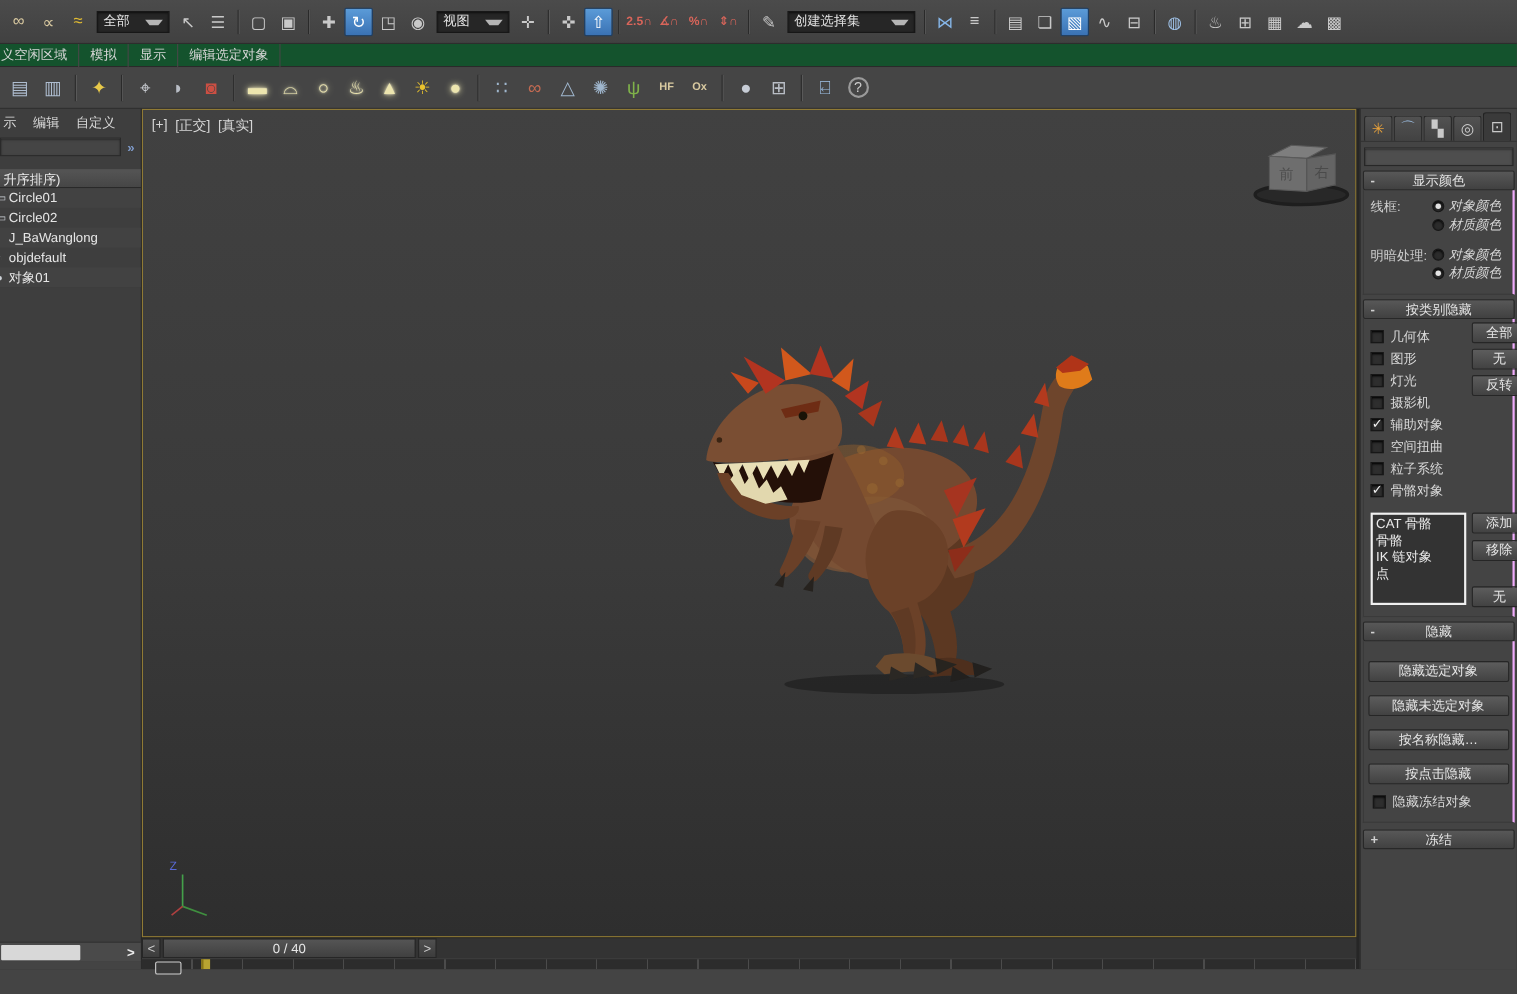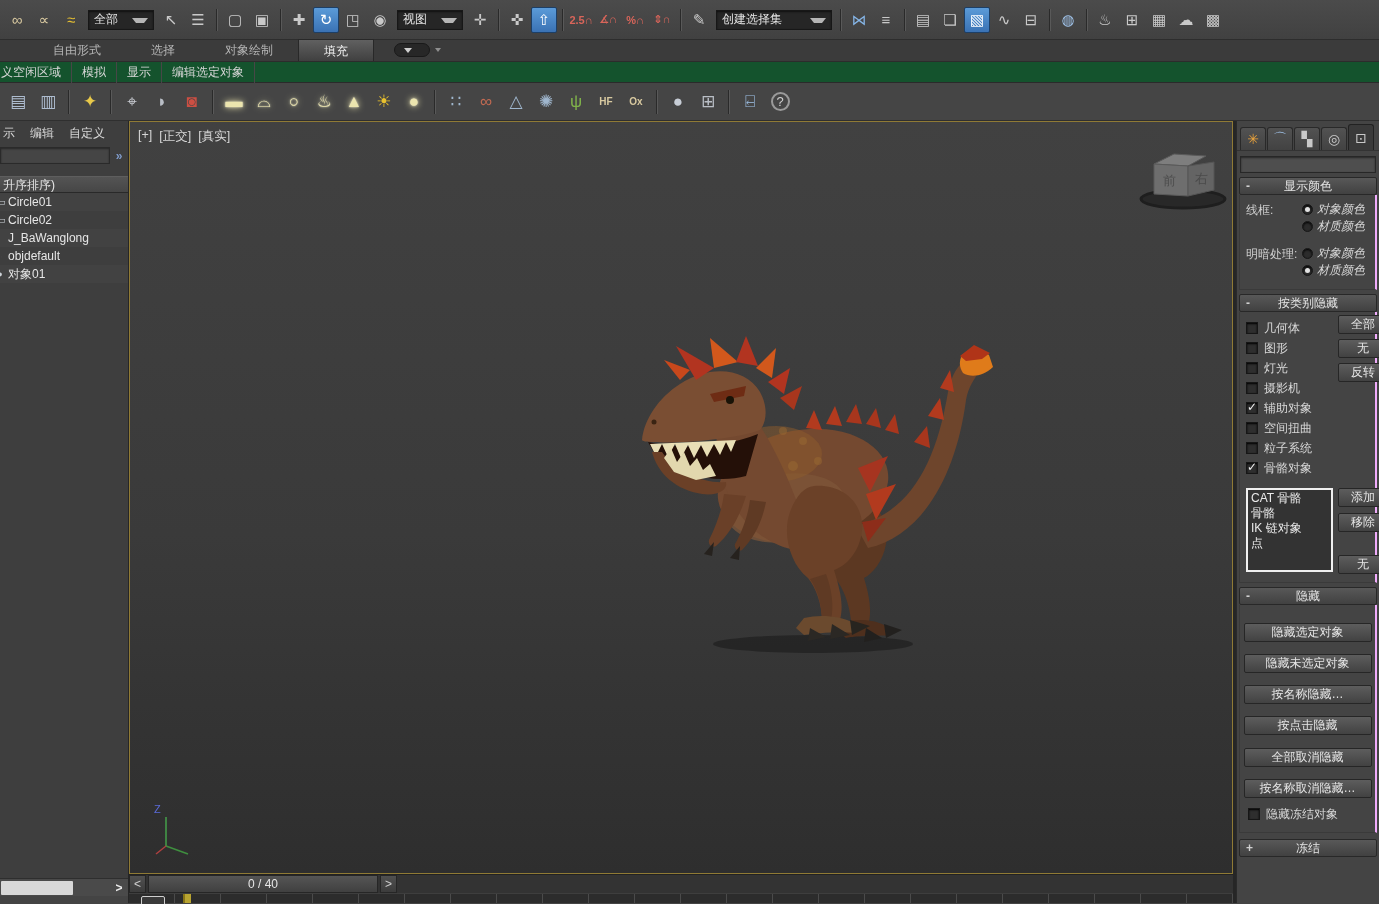--- a/index.html
+++ b/index.html
@@ -286,29 +286,20 @@
         </div>
         <div class="tbtn">
           <span class="g">☁</span>
         </div>
         <div class="tbtn">
           <span class="g">▩</span>
         </div>
     </div>
   </div>
 
-  <div class="ribbon-tabs">
-    <div style="display:flex">
-      <div class="rtab"><span>自由形式</span></div>
-        <div class="rtab"><span>选择</span></div>
-        <div class="rtab"><span>对象绘制</span></div>
-        <div class="rtab active"><span>填充</span></div>
-    </div>
-    <div class="rcaret"></div>
-  </div>
 
   <div class="ribbon-sub">
     <div style="display:flex">
       <div class="rsub"><span>义空闲区域</span></div>
         <div class="rsub"><span>模拟</span></div>
         <div class="rsub"><span>显示</span></div>
         <div class="rsub"><span>编辑选定对象</span></div>
     </div>
   </div>
 
@@ -721,28 +712,20 @@
               <div class="btn">
                 <span>隐藏未选定对象</span>
               </div>
               <div class="btn">
                 <span>按名称隐藏…</span>
               </div>
               <div class="btn">
                 <span>按点击隐藏</span>
               </div>
           </div>
-          <div class="grp2">
-            <div class="btn">
-                <span>全部取消隐藏</span>
-              </div>
-              <div class="btn">
-                <span>按名称取消隐藏…</span>
-              </div>
-          </div>
           <div class="frozenrow catrow" style="margin-left:8px">
             <span class="cbx"></span>
             <span class="cl">隐藏冻结对象</span>
           </div>
         </div>
       </div>
 
       <div class="roll-collapsed">
         <div class="roll-h">
           <span class="pm">+</span>

